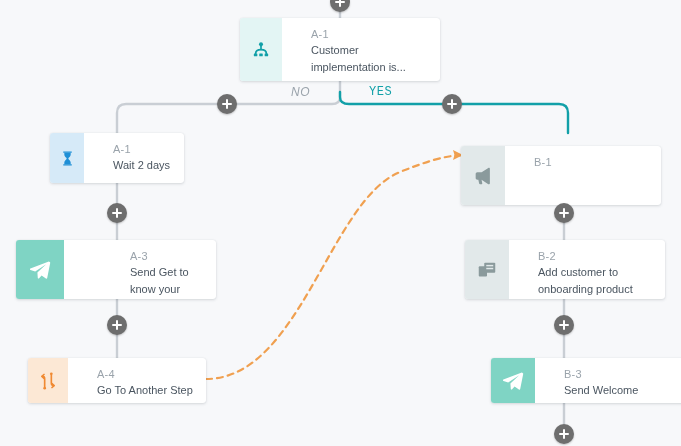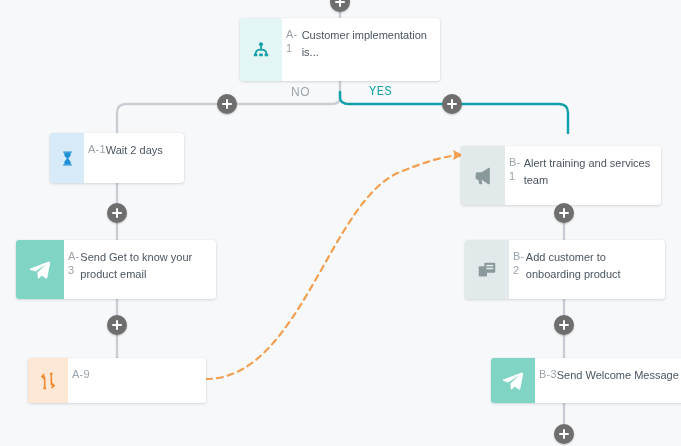--- a/index.html
+++ b/index.html
@@ -39,23 +39,23 @@
     box-sizing: border-box;
   }
   .node-icon {
     flex: 0 0 auto;
     display: flex;
     align-items: center;
     justify-content: center;
   }
   .node-body {
     flex: 1 1 auto;
-    padding: 9px 10px 9px 4px;
+    padding: 9px 10px 9px 29px;
     display: flex;
-    flex-direction: row;
+    flex-direction: column;
     justify-content: flex-start;
     min-width: 0;
   }
   .node-id {
     font-size: 11px;
     color: #9aa3ab;
     line-height: 14px;
     letter-spacing: 0.2px;
     margin-bottom: 1px;
   }
@@ -91,21 +91,21 @@
   }
 
   
   .branch-label {
     position: absolute;
     font-size: 12px;
     letter-spacing: 0.6px;
     line-height: 14px;
     white-space: nowrap;
   }
-  .branch-label.no  { color: #9aa3ab; }
+  .branch-label.no  { color: #9aa3ab; font-style: italic; }
   .branch-label.yes { color: #12a0a8; font-family: Liberation Mono, monospace; }
 </style>
 </head>
 <body>
 
 <div id="canvas">
 
   <svg class="edges" width="681" height="446" viewBox="0 0 681 446">
 
     <line x1="340" y1="8" x2="340" y2="18" stroke="#c9ced4" stroke-width="2.4"></line>
@@ -151,21 +151,21 @@
         <path d="M6 20h12v2H6z"></path>
         <path d="M7.5 4h9v2.2c0 2.6-2.2 3.9-3.2 5.2v1.2c1 1.3 3.2 2.6 3.2 5.2V20h-9v-2.2c0-2.6 2.2-3.9 3.2-5.2v-1.2C9.7 10.1 7.5 8.8 7.5 6.2z"></path>
       </svg>
     </div>
     <div class="node-body">
       <div class="node-id">A-1</div>
       <div class="node-title">Wait 2 days</div>
     </div>
   </div>
 
-  <div class="node" style="left:16px; top:240px; width:200px; height:59px;">
+  <div class="node" style="left:16px; top:240px; width:200px; height:59px;gap:37px;">
     <div class="node-icon" style="width:48px; background:#7fd4c4;">
       <svg width="24" height="24" viewBox="0 0 24 24" fill="#ffffff">
         <path d="M21.5 3.2L2.4 10.6c-.7.3-.6 1.2.1 1.4l4.7 1.5 11-7.3-8.8 8.4.4 5.3c.1.7.9.9 1.3.4l2.5-2.9 4.3 3.2c.5.4 1.2.1 1.3-.5l3-15c.2-.7-.5-1.3-1.2-1z"></path>
       </svg>
     </div>
     <div class="node-body">
       <div class="node-id">A-3</div>
       <div class="node-title">Send Get to know your product email</div>
     </div>
   </div>
@@ -175,33 +175,33 @@
       <svg width="20" height="20" viewBox="0 0 24 24" fill="none" stroke="#f08a33" stroke-width="2" stroke-linecap="round" stroke-linejoin="round">
         <path d="M8 19.5 V9.5 Q8 6.5 5.5 6.5"></path>
         <path d="M16 4.5 V14.5 Q16 17.5 18.5 17.5"></path>
         <circle cx="8" cy="20.6" r="1.6" fill="#f08a33" stroke="none"></circle>
         <circle cx="16" cy="3.4" r="1.6" fill="#f08a33" stroke="none"></circle>
         <path d="M7.2 4.2 L4.6 6.5 L7.2 8.8" fill="none"></path>
         <path d="M16.8 19.8 L19.4 17.5 L16.8 15.2" fill="none"></path>
       </svg>
     </div>
     <div class="node-body">
-      <div class="node-id">A-9</div>
+      <div class="node-id">A-4</div>
+      <div class="node-title">Go To Another Step</div>
     </div>
   </div>
 
   <div class="node" style="left:461px; top:129px; width:200px; height:59px;margin-top:17px;">
     <div class="node-icon" style="width:44px; background:#e2e9ea;">
       <svg width="22" height="22" viewBox="0 0 24 24" fill="#8a9a9c">
         <path d="M19.5 4.2c0-.9-1-1.4-1.7-.9L10.5 8H5.8C4.8 8 4 8.8 4 9.8v4.4c0 1 .8 1.8 1.8 1.8h1.1l.9 4.2c.1.5.5.8 1 .8h1.4c.6 0 1.1-.6 1-1.2l-.8-3.8 7.4 4.9c.7.5 1.7 0 1.7-.9z"></path>
       </svg>
     </div>
     <div class="node-body">
       <div class="node-id">B-1</div>
-      <div class="node-title">Alert training and services team</div>
     </div>
   </div>
 
   <div class="node" style="left:465px; top:240px; width:200px; height:59px;">
     <div class="node-icon" style="width:44px; background:#e2e9ea;">
       <svg width="22" height="22" viewBox="0 0 24 24" fill="#8a9a9c">
         <rect x="3" y="8" width="9" height="11" rx="1"></rect>
         <rect x="9" y="4" width="12" height="11" rx="1"></rect>
         <rect x="11.2" y="6.4" width="7.6" height="1.6" fill="#e2e9ea"></rect>
         <rect x="11.2" y="9.6" width="7.6" height="1.6" fill="#e2e9ea"></rect>

